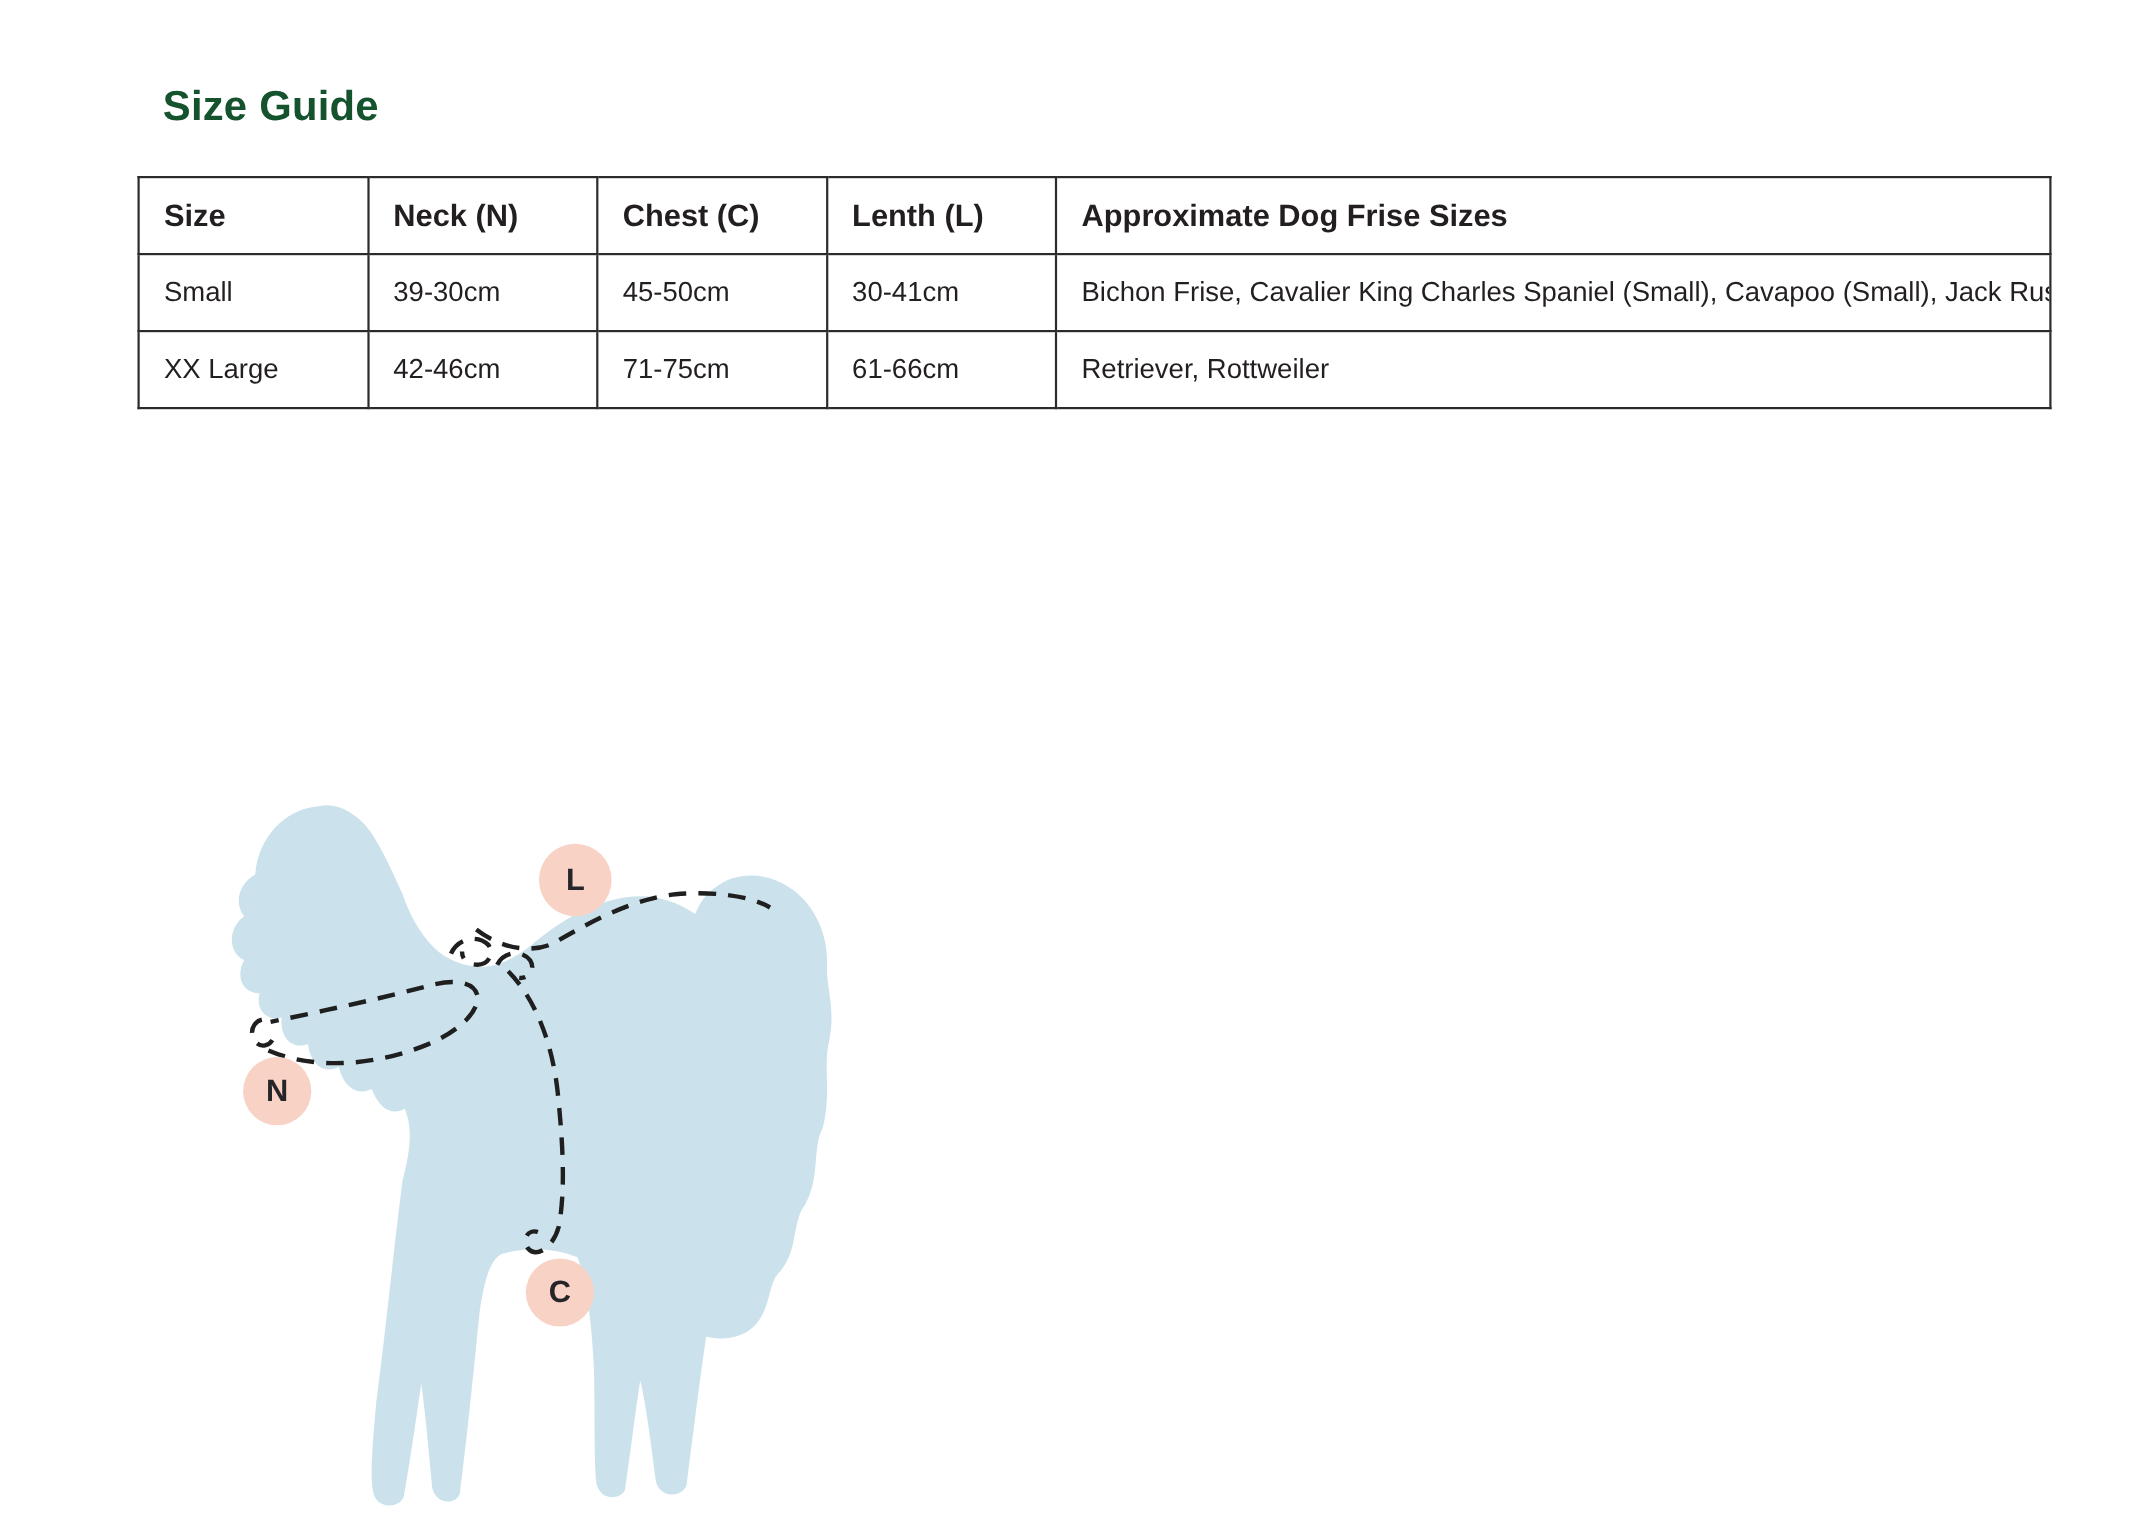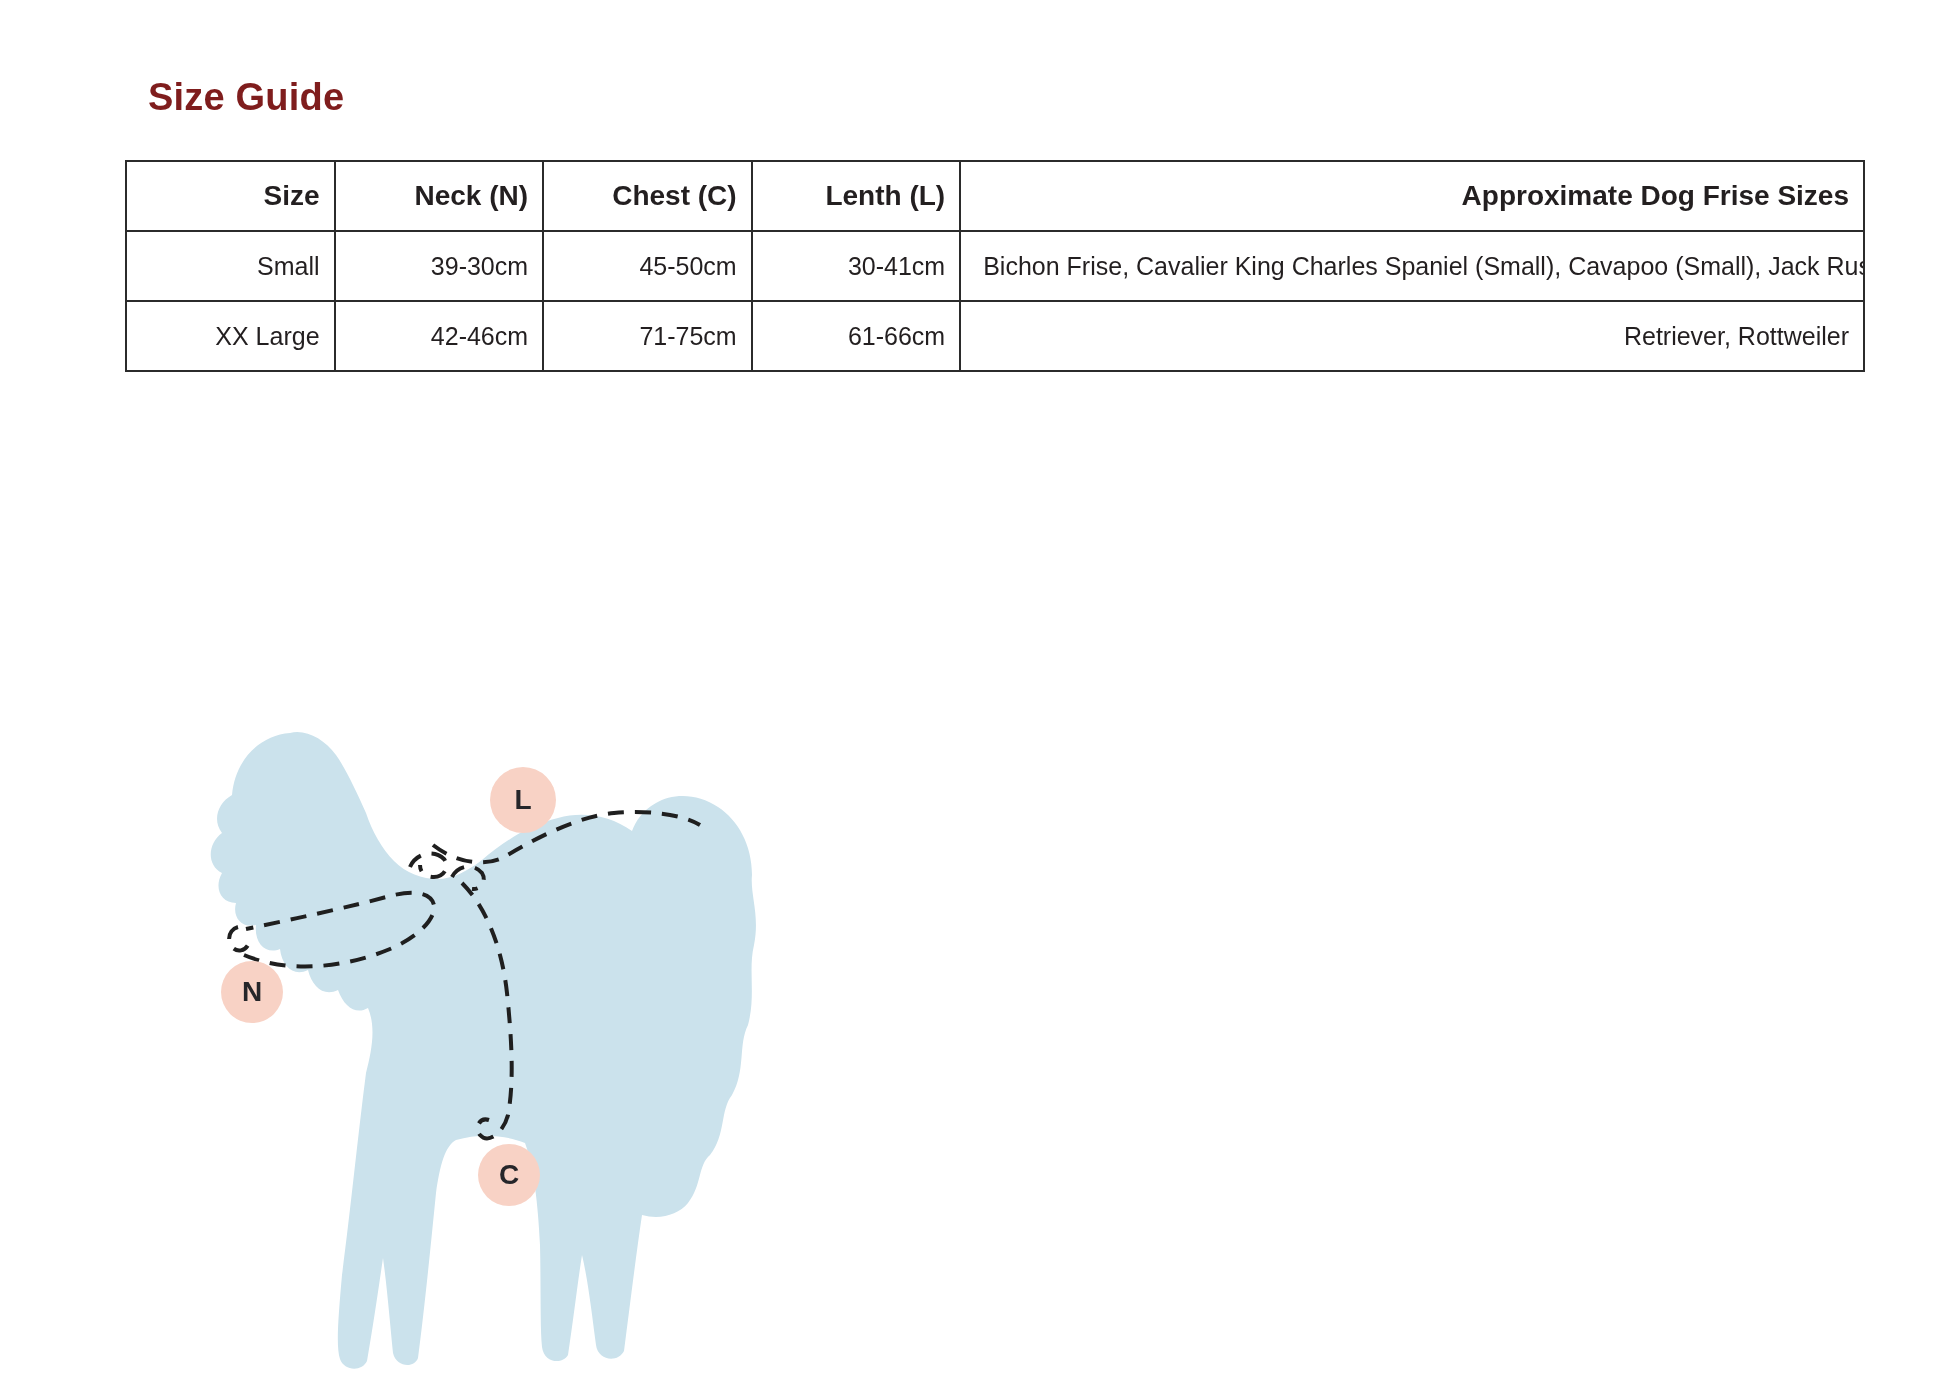--- a/index.html
+++ b/index.html
@@ -6,39 +6,39 @@
   html, body { width: 1946px; height: 1376px; background: #ffffff; overflow: hidden; }
   body { font-family: "Liberation Sans", "DejaVu Sans", sans-serif; color: #231f20; position: relative; }
 
   .page-title {
     position: absolute;
     left: 148px;
     top: 76px;
     font-size: 38px;
     font-weight: 700;
     letter-spacing: 0.2px;
-    color: #7f1d1d;
+    color: #14532d;
   }
 
   table.size-table {
     position: absolute;
     left: 125px;
     top: 160px;
     width: 1740px;
     border-collapse: collapse;
     table-layout: fixed;
     background: #ffffff;
   }
   table.size-table th,
   table.size-table td {
     border: 2px solid #2b2b2b;
     height: 70px;
     padding: 0 14px 0 22px;
     vertical-align: middle;
-    text-align: right;
+    text-align: left;
     font-size: 25px;
     font-weight: 400;
     color: #231f20;
     white-space: nowrap;
     overflow: hidden;
   }
   table.size-table th {
     font-size: 28px;
     font-weight: 700;
   }

